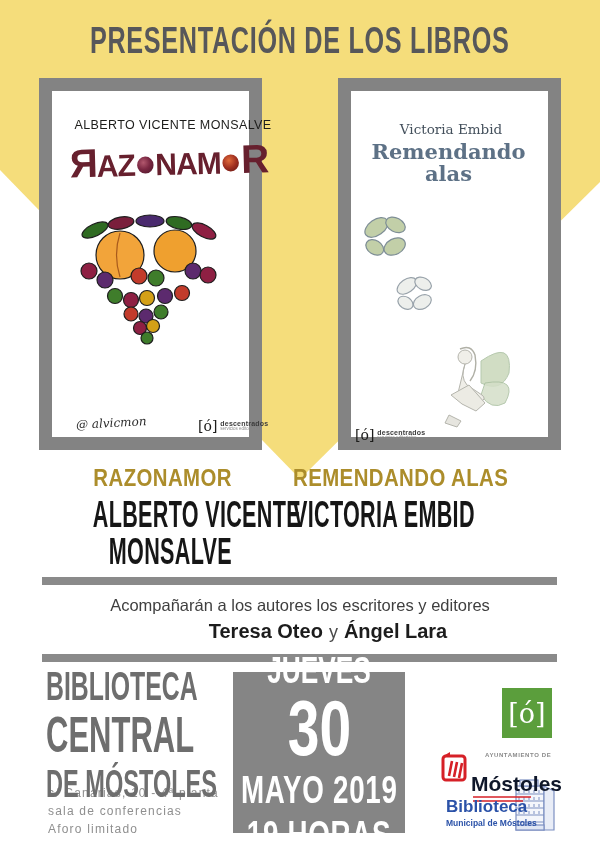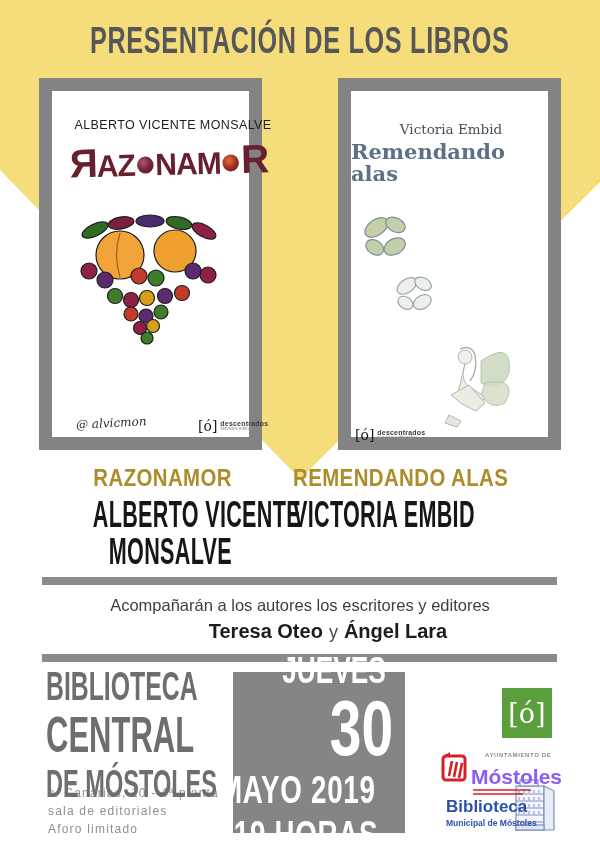--- a/index.html
+++ b/index.html
@@ -62,21 +62,21 @@
   .pub-logo .nm{font-size:7px;font-weight:700;color:#3c3c3c;letter-spacing:.2px;}
   .pub-logo .sub{font-size:4.5px;color:#8a8a8a;}
   #pub-left{left:146px;top:300px;}
   #pub-right{left:4px;top:306px;}
 
   .cover-author-r{
     margin-top:30px;text-align:center;padding-right:34px;
     font-family:"DejaVu Serif",serif;font-size:13.5px;color:#44505c;
   }
   #remendando-title{
-    margin-top:4px;padding-right:39px;
+    margin-top:4px;text-align:center;padding-right:39px;
     font-family:"DejaVu Serif",serif;font-weight:700;font-size:21px;
     color:#5d7186;line-height:1.05;
   }
 
   
   #caption-left{left:0;top:464px;width:232px;text-align:right;z-index:3;}
   #caption-right{left:293px;top:464px;width:290px;text-align:left;z-index:3;}
   .cap-gold{
     font-weight:700;font-size:24px;color:#ac8d2b;white-space:nowrap;
     transform:scaleX(.85);letter-spacing:.5px;
@@ -105,39 +105,39 @@
   #venue{left:46px;top:666px;z-index:2;}
   .venue-line{font-weight:700;color:#6e6e6e;white-space:nowrap;transform-origin:left;line-height:1;}
   #venue-l1{font-size:40px;transform:scaleX(.62);}
   #venue-l2{font-size:50px;transform:scaleX(.62);margin-top:4px;}
   #venue-l3{font-size:38px;transform:scaleX(.62);margin-top:5px;}
   #address{left:48px;top:784px;font-size:12px;letter-spacing:1.2px;color:#8f8f8f;line-height:1.5;}
 
   
   #date-box{
     left:233px;top:672px;width:172px;height:161px;background:#858585;
-    display:flex;flex-direction:column;align-items:flex-end;justify-content:center;
+    display:flex;flex-direction:column;align-items:center;justify-content:center;
     color:#fff;z-index:2;
   }
   #date-box .ln{font-weight:700;white-space:nowrap;transform:scaleX(.73);transform-origin:center;line-height:1;}
   #event-day-name{font-size:36px;margin-top:2px;}
   #event-day-number{font-size:78px;line-height:.92;}
   #event-month-year{font-size:38px;margin-top:4px;letter-spacing:1px;}
   #event-time{font-size:38px;margin-top:7px;letter-spacing:1px;}
 
   
   #green-logo{
     left:502px;top:688px;width:50px;height:50px;background:#5b9e3c;
     display:flex;align-items:center;justify-content:center;
     font-family:"DejaVu Serif",serif;font-size:27px;color:#ffffff;z-index:2;
   }
   #ayto-logo{left:441px;top:752px;display:flex;gap:4px;align-items:flex-start;z-index:2;}
   #ayto-logo .col{display:flex;flex-direction:column;}
   #ayto-label{font-size:6px;letter-spacing:.6px;color:#8a8a8a;font-weight:700;margin-left:14px;}
-  #ayto-name{font-size:21px;font-weight:700;color:#8b5cf6;line-height:1;margin-top:8px;}
+  #ayto-name{font-size:21px;font-weight:700;color:#0f172a;line-height:1;margin-top:15px;}
   .smallprint-bar{height:2.5px;background:#d62027;opacity:.75;margin-top:1.5px;margin-left:2px;}
   #bib-logo{left:446px;top:798px;z-index:2;}
   #bib-name{font-size:17px;font-weight:700;color:#2b52a8;line-height:1;}
   #bib-sub{font-size:8.5px;font-weight:700;color:#2b52a8;margin-top:3px;}
   #building-icon{left:512px;top:778px;z-index:1;}
 </style>
 </head>
 <body>
 
 <div class="abs" id="bg-arrow"></div>
@@ -253,21 +253,21 @@
 </div>
 <div class="abs divider" id="divider-bottom"></div>
 
 <div class="abs" id="venue">
   <div class="venue-line" id="venue-l1">BIBLIOTECA</div>
   <div class="venue-line" id="venue-l2">CENTRAL</div>
   <div class="venue-line" id="venue-l3">DE MÓSTOLES</div>
 </div>
 <div class="abs" id="address">
   <div>c/ Canarias, 10 - 4ª planta</div>
-  <div>sala de editoriales</div>
+  <div>sala de conferencias</div>
   <div>Aforo limitado</div>
 </div>
 
 <div class="abs" id="date-box">
   <div class="ln" id="event-day-name">JUEVES</div>
   <div class="ln" id="event-day-number">30</div>
   <div class="ln" id="event-month-year">MAYO 2019</div>
   <div class="ln" id="event-time">19 HORAS</div>
 </div>
 

